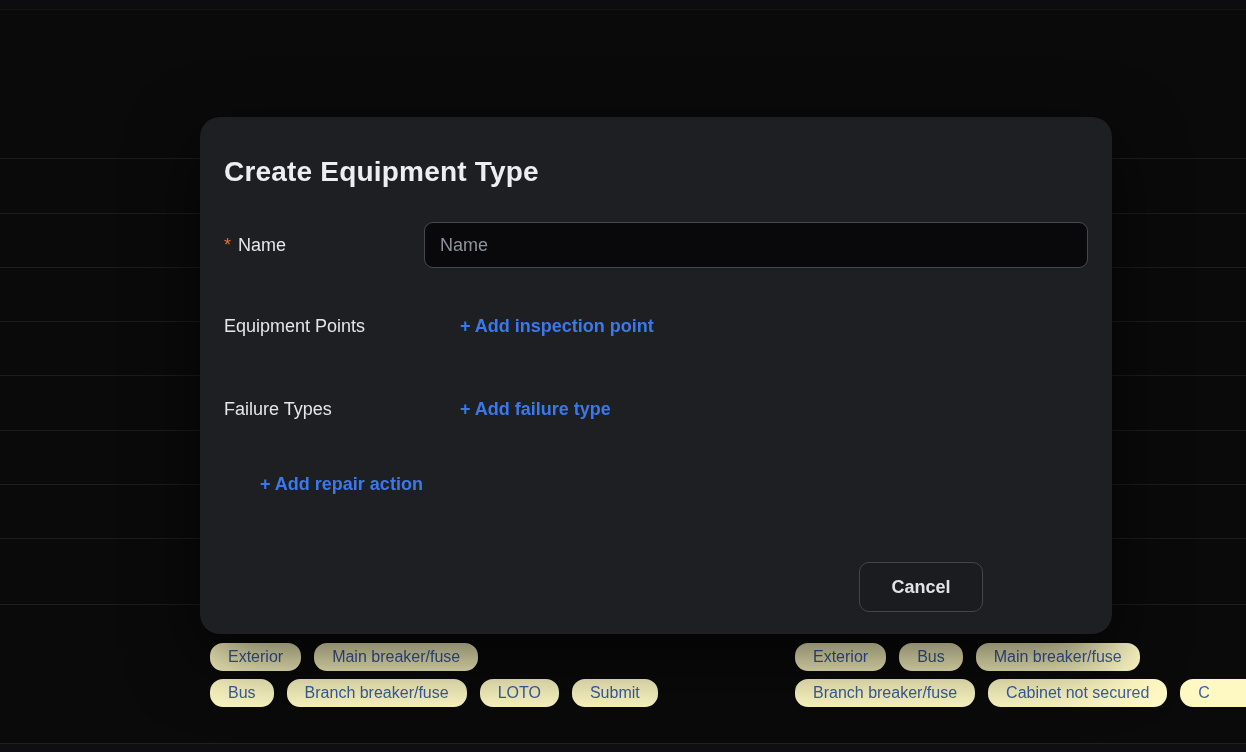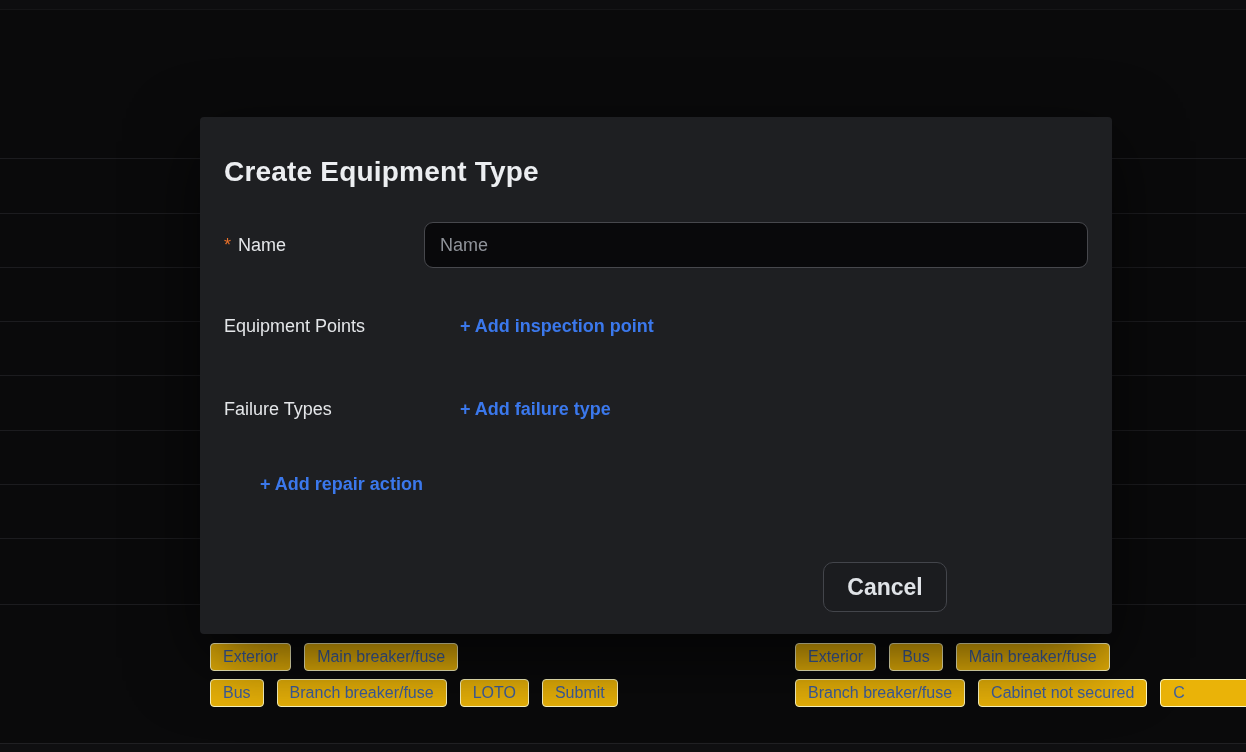--- a/index.html
+++ b/index.html
@@ -11,34 +11,34 @@
   }
   
   .top-band { position:absolute; left:0; top:0; width:100%; height:10px; background:#0d0d0f; border-bottom:1px solid #151517; }
   .row-line { position:absolute; left:0; width:100%; height:1px; background:#1c1c1f; }
   .bottom-strip { position:absolute; left:0; top:743px; width:100%; height:9px; background:#0f0f11; border-top:1px solid #202023; }
 
   
   .chip-row { position:absolute; display:flex; gap:13px; }
   .chip {
     height:28px; display:inline-flex; align-items:center; justify-content:center;
-    padding:0 12px; border-radius:4px; white-space:nowrap;
-    background:#eab308; border:1px solid #fef9c3; color:#3e5f9f;
+    padding:0 12px; border-radius:13px; white-space:nowrap;
+    background:#fef9c3; border:6px solid #fef9c3; color:#3e5f9f;
     font-size:16px;
   }
   .chip.clip { min-width:120px; justify-content:flex-start; }
   #lrow1 { left:210px; top:643px; }
   #lrow2 { left:210px; top:679px; }
   #rrow1 { left:795px; top:643px; }
   #rrow2 { left:795px; top:679px; }
 
   
   .modal {
     position:absolute; left:200px; top:117px; width:912px; height:517px;
-    background:#1e1f22; border-radius:4px;
+    background:#1e1f22; border-radius:20px;
     box-shadow:0 24px 70px rgba(0,0,0,0.65);
   }
   .modal-title {
     position:absolute; left:24px; top:39px;
     font-size:28px; font-weight:700; color:#eceef1; letter-spacing:0.2px;
   }
   .form-row { position:absolute; left:24px; right:24px; display:flex; align-items:center; }
   .label-cell { flex:0 0 200px; display:flex; align-items:center; color:#e4e6e9; font-size:18px; }
   .req { color:#e8702a; margin-right:7px; font-size:18px; }
   .name-row { top:105px; height:46px; }
@@ -48,23 +48,23 @@
     color:#e8eaed; font-size:18px; padding:0 15px; outline:none;
     font-family:"Liberation Sans", sans-serif;
   }
   .text-input::placeholder { color:#8f939a; }
   .row-inspection { top:196px; height:26px; }
   .row-failure    { top:279px; height:26px; }
   .row-repair     { top:354px; height:26px; }
   .add-link { color:#3b78ec; font-size:18px; font-weight:700; cursor:pointer; text-decoration:none;margin-left:36px; }
   .btn {
     position:absolute; top:445px; height:50px; border-radius:10px;
-    font-size:23px; font-weight:700; cursor:pointer;
+    font-size:18px; font-weight:700; cursor:pointer;
     font-family:"Liberation Sans", sans-serif;
-    display:flex; align-items:center; justify-content:center;
+    display:flex; align-items:center; justify-content:center;margin-left:36px;
   }
   .cancel-btn { left:623px; width:124px; background:#1b1c1f; border:1px solid #43454b; color:#e0e3e7; }
   .submit-btn { left:764px; width:126px; background:#3b74e8; border:none; color:#ffffff; }
 </style>
 </head>
 <body>
 
 <div class="screen">
 
   <div class="top-band"></div>

